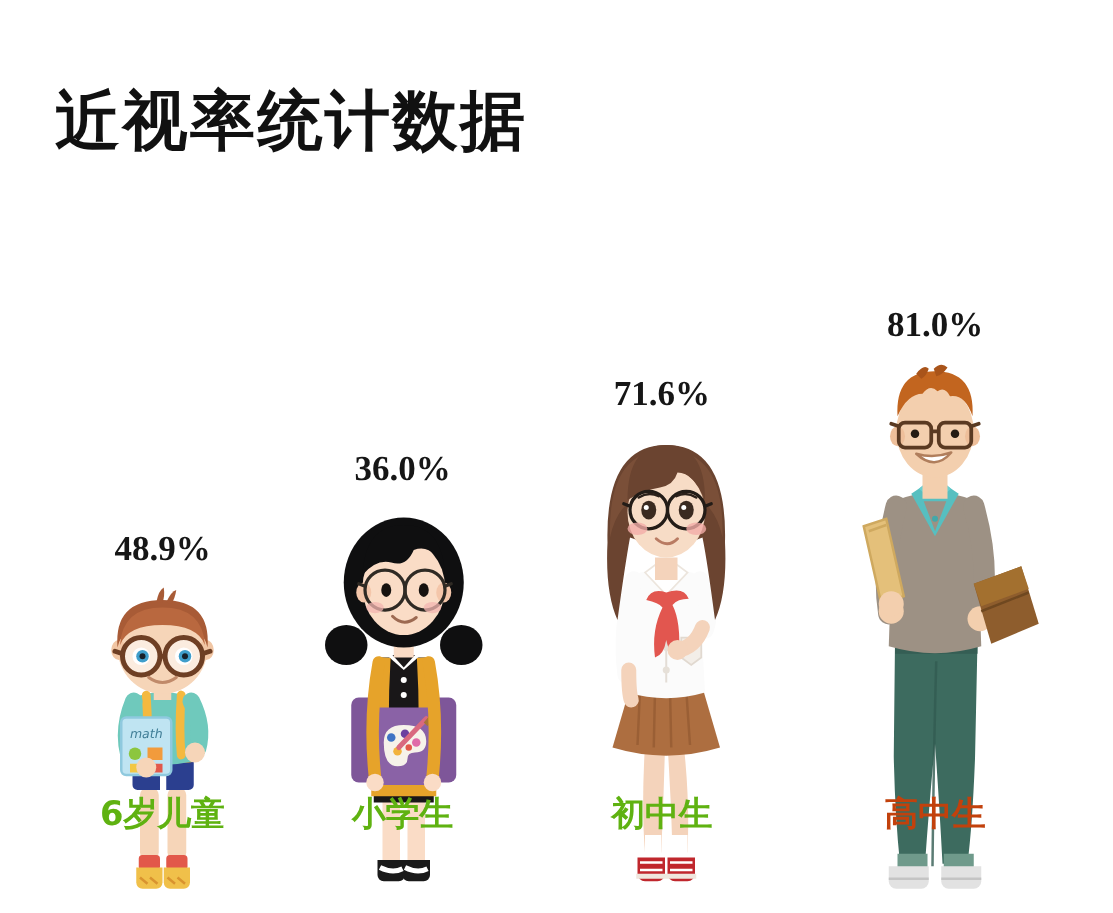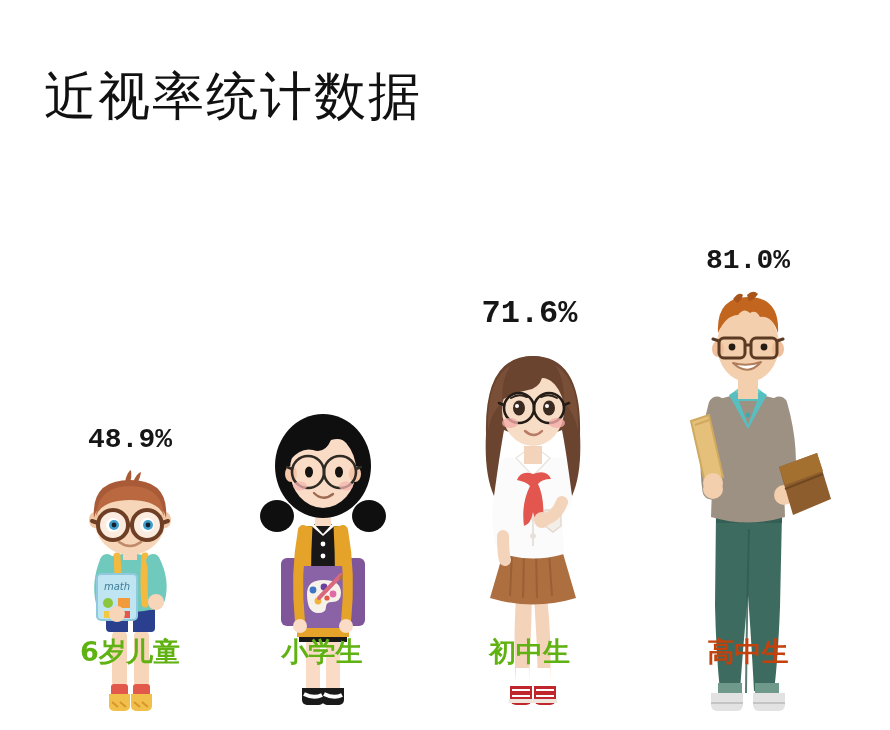--- a/index.html
+++ b/index.html
@@ -16,42 +16,42 @@
     height: 730px;
     background: #ffffff;
     overflow: hidden;
   }
   .title {
     position: absolute;
     left: 44px;
     top: 62px;
     font-family: "DejaVu Sans", "Liberation Sans", sans-serif;
     font-size: 52px;
-    font-weight: normal;
+    font-weight: bold;
     color: #111111;
     letter-spacing: 2px;
     white-space: nowrap;
   }
   .chart-area {
     position: absolute;
     left: 0;
     top: 170px;
     width: 890px;
     height: 560px;
   }
   .column {
     position: absolute;
     bottom: 0;
     display: flex;
     flex-direction: column;
     align-items: center;
     justify-content: flex-end;
   }
   .pct {
-    font-family: Liberation Mono, monospace;
+    font-family: Liberation Serif, serif;
     font-weight: bold;
     color: #161616;
     text-align: right;
     line-height: 1;
     margin-bottom: 8px;
     white-space: nowrap;
   }
   .figure-wrap {
     display: block;
     line-height: 0;
@@ -66,21 +66,21 @@
   }
 
   
   #col-0 { left: 40px;  width: 180px; }
   #col-1 { left: 232px; width: 180px; }
   #col-2 { left: 437px; width: 185px; }
   #col-3 { left: 648px; width: 200px; }
 
   #col-0 .pct { font-size: 28px; }
   #col-1 .pct { font-size: 28px; }
-  #col-2 .pct { font-size: 32px; }
+  #col-2 .pct { font-size: 28px; }
   #col-3 .pct { font-size: 28px; }
 
   .label-row {
     position: absolute;
     left: 0;
     top: 632px;
     width: 890px;
     height: 50px;
   }
 </style>
@@ -154,20 +154,21 @@
           <circle cx="93" cy="63" r="5" fill="#3f9ecb"></circle>
           <circle cx="59" cy="63" r="2.4" fill="#17202a"></circle>
           <circle cx="93" cy="63" r="2.4" fill="#17202a"></circle>
 
           <path d="M64 80 q11 8 22 0" stroke="#c08a6a" stroke-width="2.5" fill="none" stroke-linecap="round"></path>
         </svg>
       </div>
     </div>
 
     <div class="column" id="col-1" style="height:395px;">
+      <div class="pct">36.0%</div>
       <div class="figure-wrap">
         <svg width="155" height="332" viewBox="0 0 155 332" xmlns="http://www.w3.org/2000/svg" aria-hidden="true">
 
           <rect x="61" y="232" width="14" height="62" fill="#fadcc6"></rect>
           <rect x="81" y="232" width="14" height="62" fill="#fadcc6"></rect>
 
           <path d="M57 290 h22 v12 a5 5 0 0 1 -5 5 h-12 a5 5 0 0 1 -5 -5 z" fill="#1a1a1a"></path>
           <path d="M77 290 h22 v12 a5 5 0 0 1 -5 5 h-12 a5 5 0 0 1 -5 -5 z" fill="#1a1a1a"></path>
           <path d="M59 296 q10 5 18 1" stroke="#ffffff" stroke-width="4" fill="none"></path>
           <path d="M79 296 q10 5 18 1" stroke="#ffffff" stroke-width="4" fill="none"></path>

